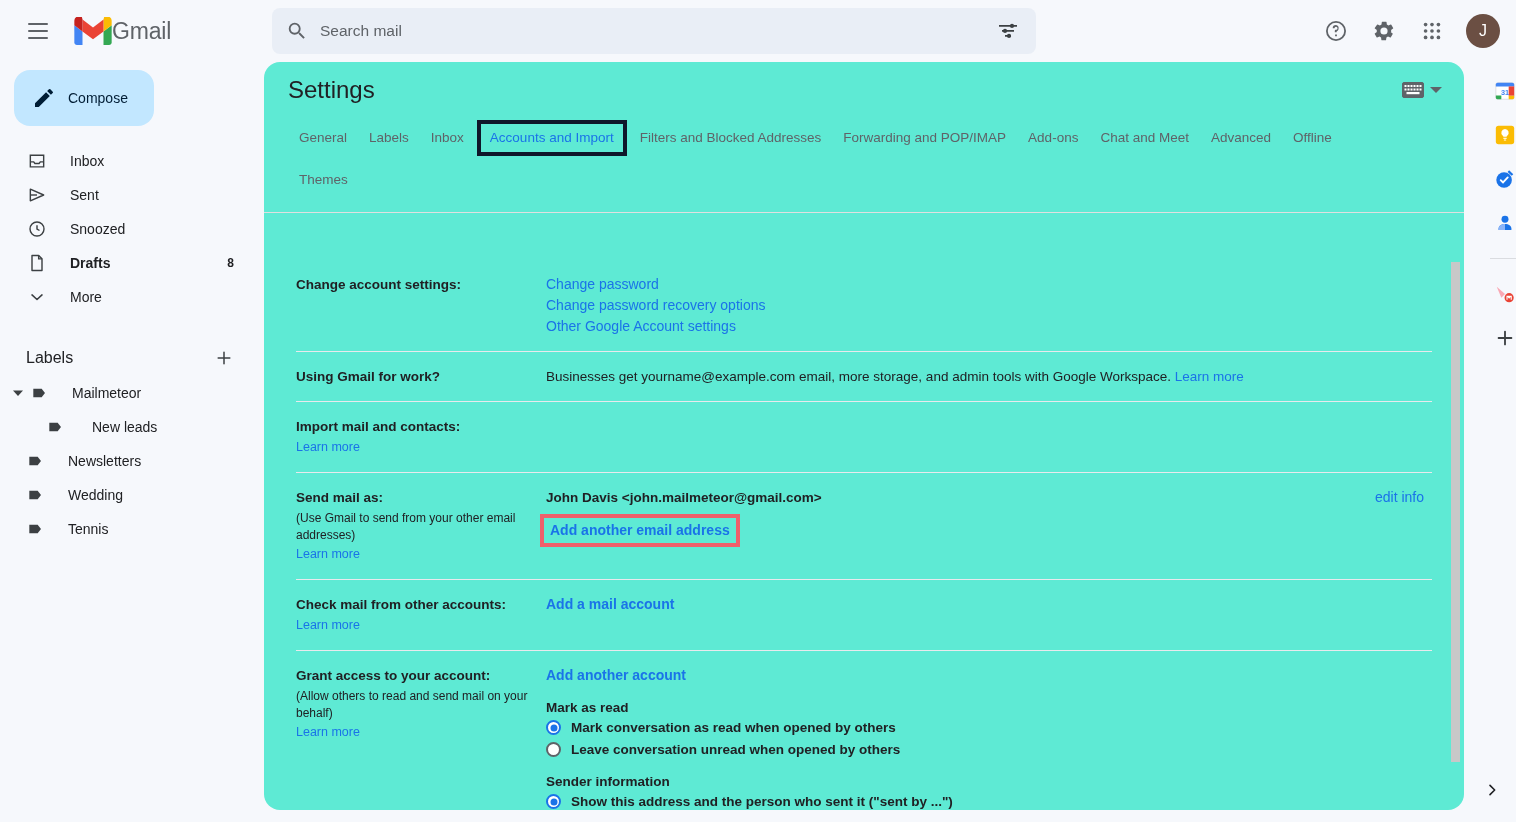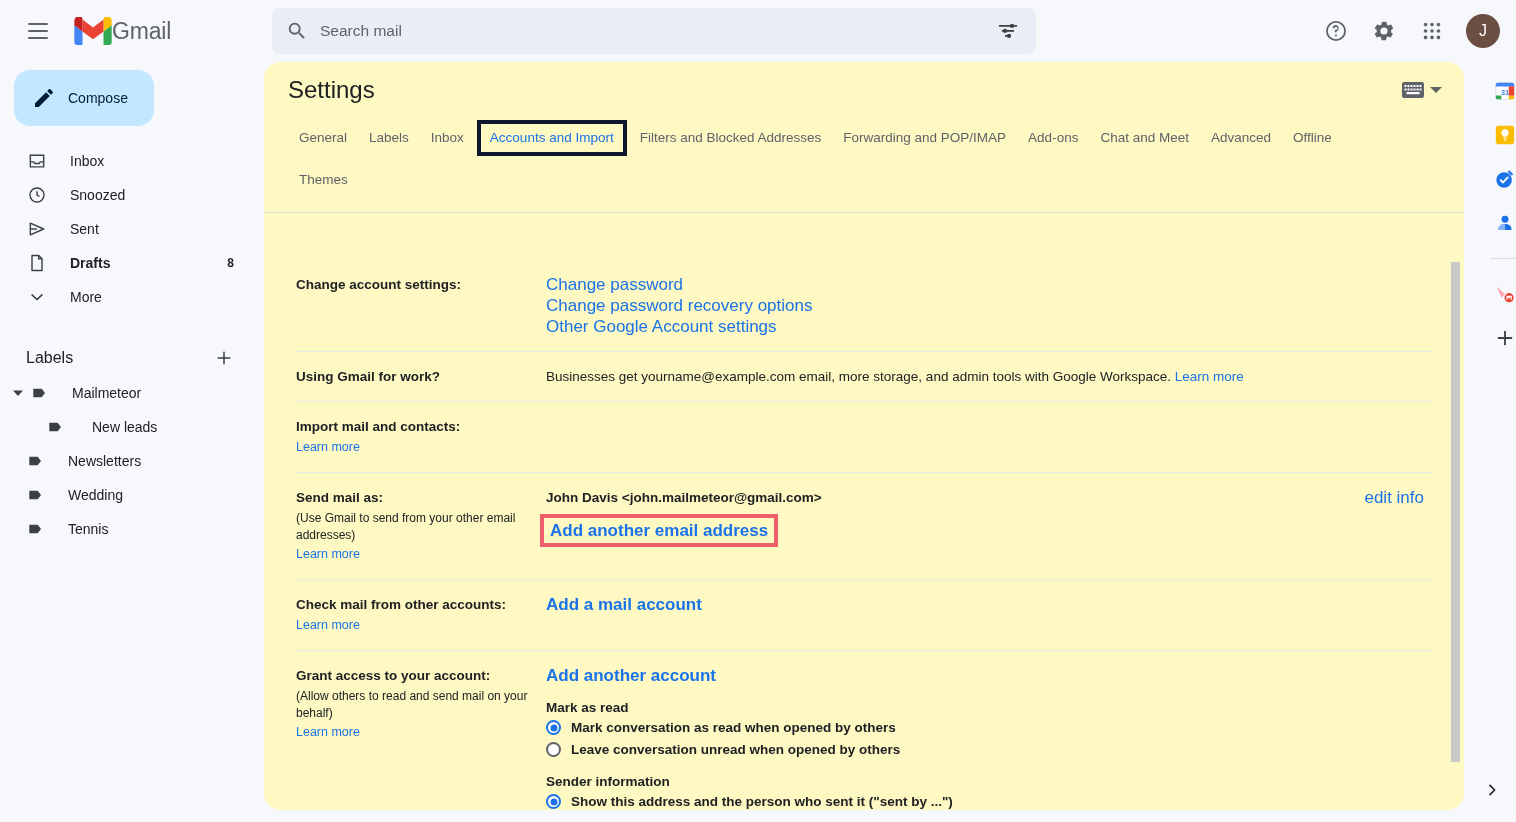--- a/index.html
+++ b/index.html
@@ -93,21 +93,21 @@
   .labelitem .nlabel { font-size: 14px; color: #202124; margin-left: 22px; font-family: "Liberation Sans", sans-serif; }
   .labelitem.sub { padding-left: 42px; }
   .labelitem.sub .nlabel { margin-left: 26px; }
   .labelitem.indent1 { padding-left: 26px; }
   .labelitem.indent1 .tagicon { margin-left: 0; }
 
   
   .main {
     position: absolute; left: 264px; top: 62px;
     width: 1200px; height: 748px;
-    background: #fef9c3; border-radius: 16px;
+    background: #5eead4; border-radius: 16px;
     overflow: hidden;
   }
   .settings-title {
     margin: 14px 0 0 24px; font-size: 24px; color: #202124; font-weight: normal;
     font-family: "Liberation Sans", sans-serif;
   }
   .kbd-select {
     position: absolute; right: 22px; top: 20px;
     display: flex; align-items: center; gap: 6px; cursor: pointer;
   }
@@ -143,21 +143,21 @@
 
   .lbl-strong {
     font-size: 13.5px; color: #202124; font-weight: bold; line-height: 21px;
     font-family: "Liberation Sans", sans-serif;
   }
   .lbl-note {
     font-size: 12px; color: #202124; line-height: 17px; margin-top: 2px;
     font-family: "Liberation Sans", sans-serif;
   }
   .lnk {
-    font-size: 17px; color: #1a73e8; line-height: 21px; cursor: pointer;
+    font-size: 14px; color: #1a73e8; line-height: 21px; cursor: pointer;
     display: block; text-decoration: none;
     font-family: "Liberation Sans", sans-serif;
   }
   .lnk-b { font-weight: bold; }
   .lnk-sm { font-size: 12.5px; }
   .txt {
     font-size: 13.5px; color: #202124; line-height: 21px;
     font-family: "Liberation Sans", sans-serif;
   }
   .txt-b { font-weight: bold; }
@@ -275,35 +275,35 @@
             <path fill="none" stroke="#3c4043" stroke-width="1.7" d="M4 5h16v14H4z"></path>
             <path fill="none" stroke="#3c4043" stroke-width="1.7" d="M4 13h4l1.5 2h5L16 13h4"></path>
           </svg>
       </span>
       <span class="nlabel">Inbox</span>
       <span class="ncount"></span>
     </div>
     <div class="navitem">
       <span class="nicon">
         <svg width="20" height="20" viewBox="0 0 24 24">
+            <path fill="none" stroke="#3c4043" stroke-width="1.7" stroke-linejoin="round" d="M4 5l16 7-16 7V5z"></path>
+            <path stroke="#3c4043" stroke-width="1.7" d="M4 12h8"></path>
+          </svg>
+      </span>
+      <span class="nlabel">Sent</span>
+      <span class="ncount"></span>
+    </div>
+    <div class="navitem">
+      <span class="nicon">
+        <svg width="20" height="20" viewBox="0 0 24 24">
             <circle cx="12" cy="12" r="8.4" fill="none" stroke="#3c4043" stroke-width="1.7"></circle>
             <path stroke="#3c4043" stroke-width="1.7" fill="none" d="M12 7.5V12l3 1.8"></path>
           </svg>
       </span>
       <span class="nlabel">Snoozed</span>
-      <span class="ncount"></span>
-    </div>
-    <div class="navitem">
-      <span class="nicon">
-        <svg width="20" height="20" viewBox="0 0 24 24">
-            <path fill="none" stroke="#3c4043" stroke-width="1.7" stroke-linejoin="round" d="M4 5l16 7-16 7V5z"></path>
-            <path stroke="#3c4043" stroke-width="1.7" d="M4 12h8"></path>
-          </svg>
-      </span>
-      <span class="nlabel">Sent</span>
       <span class="ncount"></span>
     </div>
     <div class="navitem bold">
       <span class="nicon">
         <svg width="20" height="20" viewBox="0 0 24 24">
             <path fill="none" stroke="#3c4043" stroke-width="1.7" stroke-linejoin="round" d="M6 3h8l4 4v14H6z"></path>
             <path fill="none" stroke="#3c4043" stroke-width="1.7" d="M14 3v4h4"></path>
           </svg>
       </span>
       <span class="nlabel">Drafts</span>

